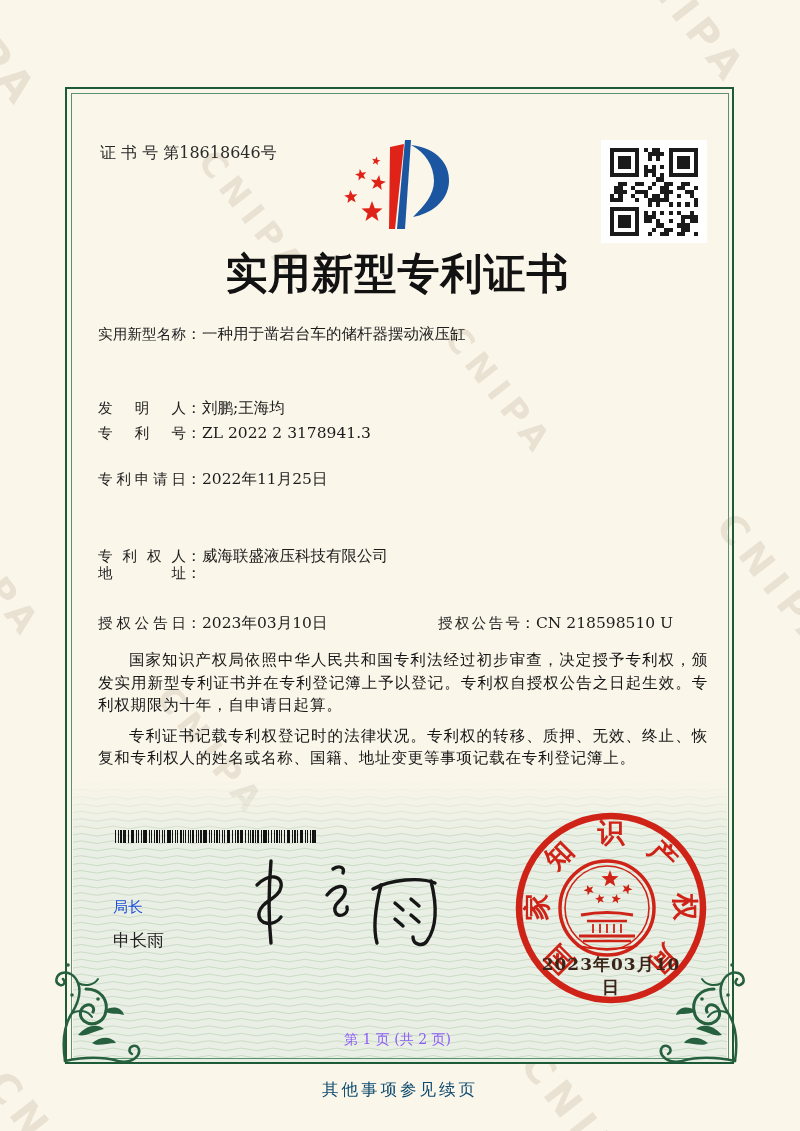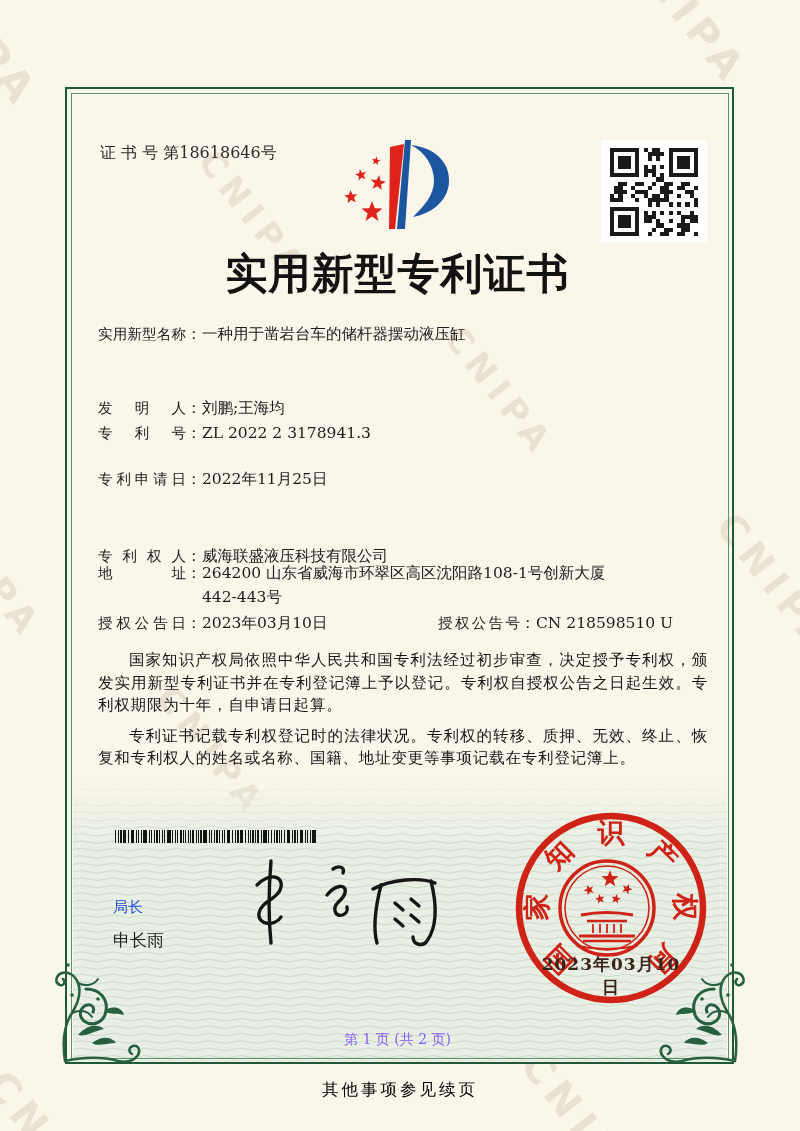--- a/index.html
+++ b/index.html
@@ -64,21 +64,21 @@
   .seal{position:absolute;left:511px;top:808px;width:200px;height:200px;z-index:5;}
   .seal svg{position:absolute;left:0;top:0;}
   .seal .arc-ch{position:absolute;font-size:27px;font-weight:bold;color:#cf2318;z-index:6;
       width:28px;height:28px;text-align:center;line-height:28px;}
   .seal-date{position:absolute;left:536px;top:953px;width:150px;text-align:center;
       font-size:17px;font-weight:bold;color:#3a2417;letter-spacing:1px;z-index:6;}
 
   .page-info{position:absolute;left:65px;top:1031px;width:665px;text-align:center;
       font-size:14px;color:#8b5cf6;z-index:4;}
   .continuation{position:absolute;left:0;top:1079px;width:800px;text-align:center;
-      font-size:16.5px;color:#000000;letter-spacing:3px;z-index:4;}
+      font-size:16.5px;color:#0c4a6e;letter-spacing:3px;z-index:4;}
 </style>
 </head>
 <body>
 
 <div class="page">
 
   <div class="wm" style="left:-62px;top:-55px;font-size:42px;">CNIPA</div>
   <div class="wm" style="left:650px;top:-72px;font-size:40px;">CNIPA</div>
   <div class="wm" style="left:222px;top:142px;font-size:34px;">CNIPA</div>
   <div class="wm" style="left:468px;top:318px;font-size:34px;">CNIPA</div>
@@ -329,21 +329,20 @@
       <span class="value">2022年11月25日</span>
   </div>
   <div class="row" style="top:544px;">
     <span class="label">专利权人</span>
       <span class="colon">：</span>
       <span class="value">威海联盛液压科技有限公司</span>
   </div>
   <div class="row" style="top:561px;">
     <span class="label">地址</span>
       <span class="colon">：</span>
-      <span class="value addr-value">264200 山东省威海市环翠区高区沈阳路108-1号创新大厦442-443号</span>
   </div>
   <div class="row" style="top:611px;width:610px;">
     <span class="label">授权公告日</span>
       <span class="colon">：</span>
       <span class="value">2023年03月10日</span>
     <span class="grant2">
       <span class="label">授权公告号</span>
         <span class="colon">：</span>
         <span class="value">CN 218598510 U</span>
     </span>

